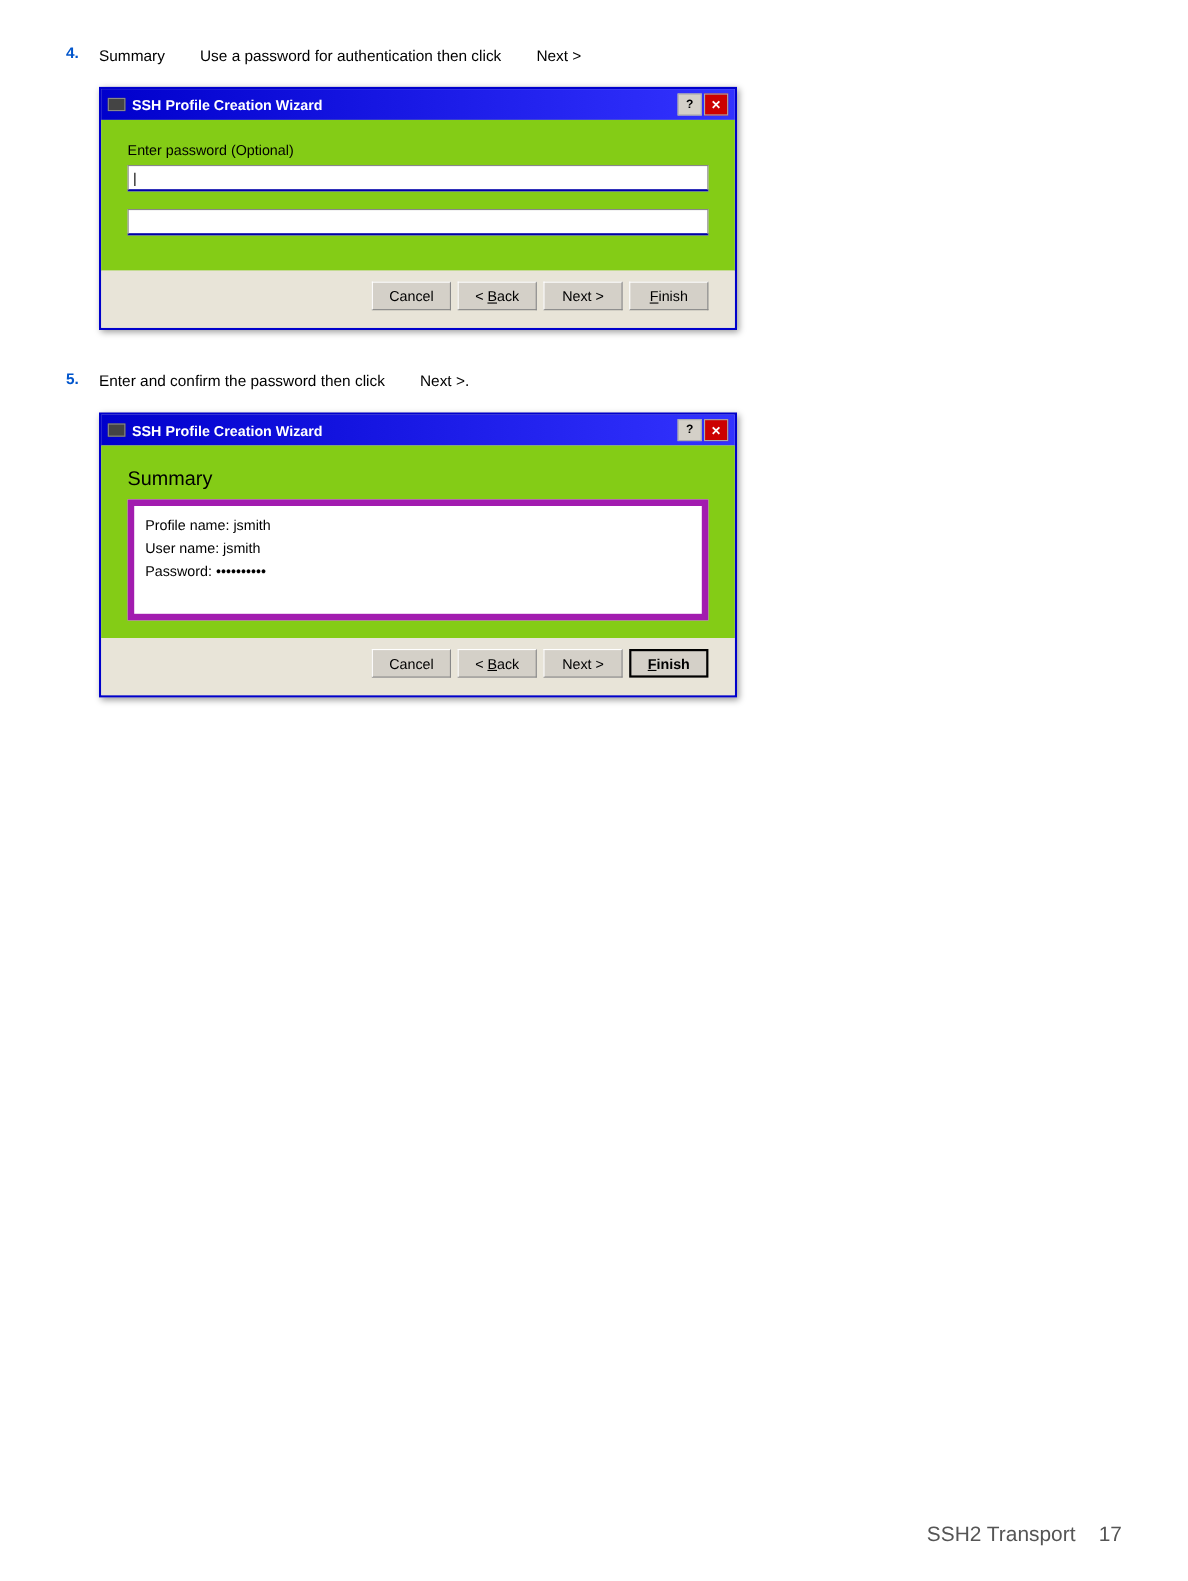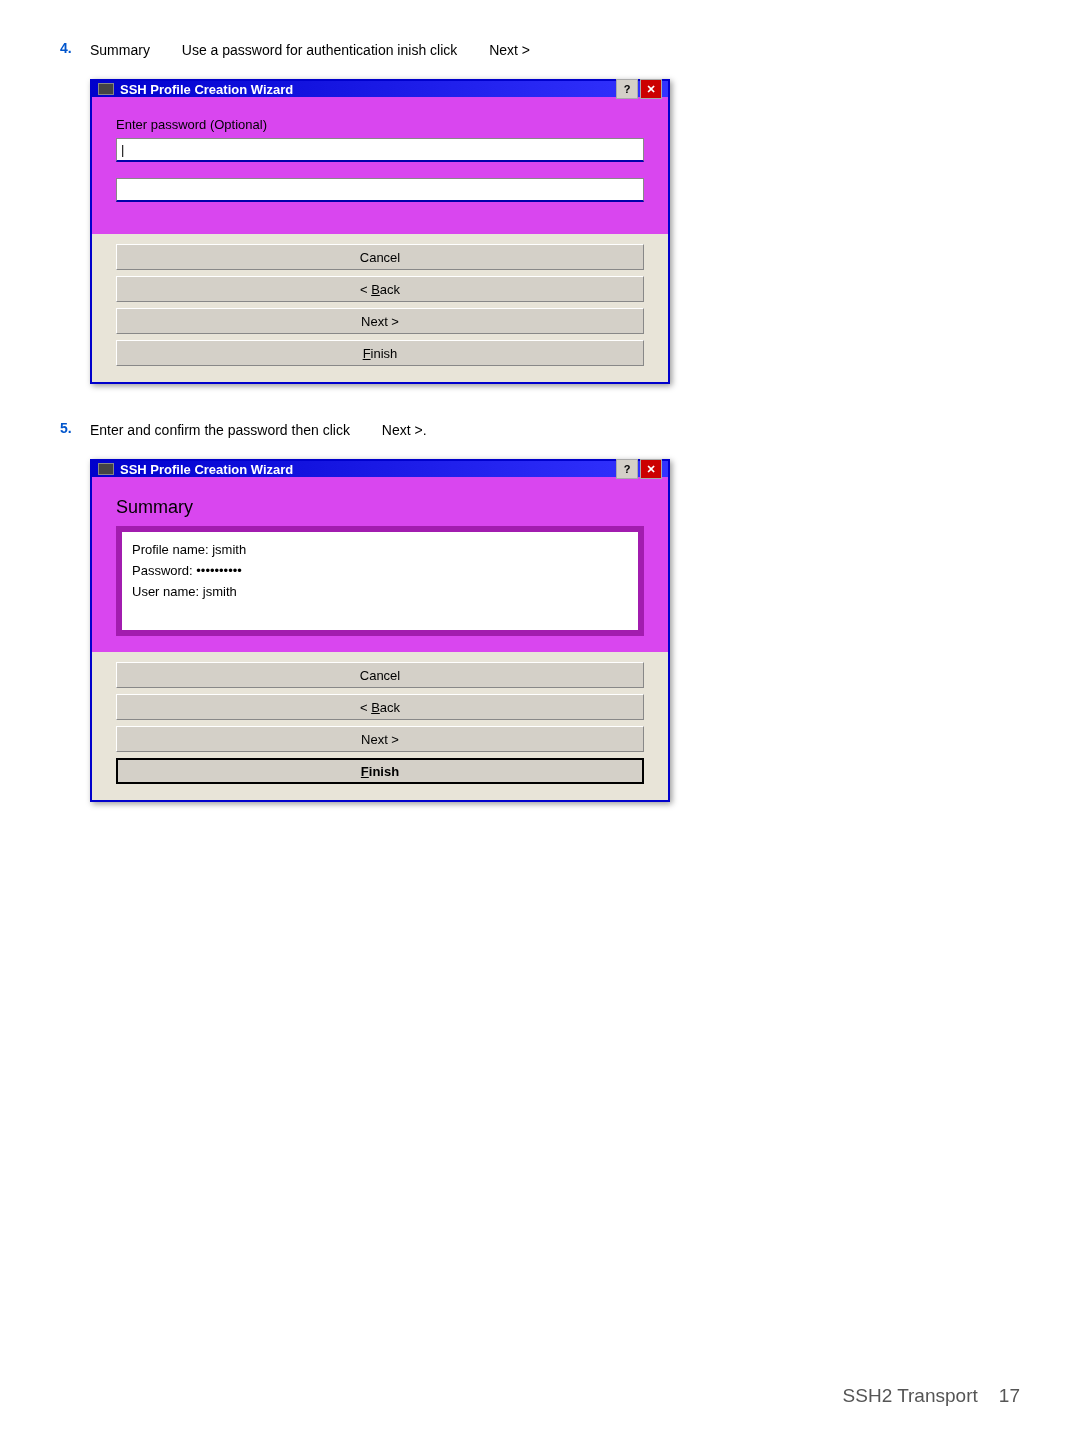--- a/index.html
+++ b/index.html
@@ -61,21 +61,21 @@
       box-shadow: 2px 2px 6px rgba(0,0,0,0.4);
     }
 
     .dialog-titlebar {
       background: linear-gradient(to right, #0000cc, #3333ff);
       color: white;
       display: flex;
       align-items: center;
       justify-content: space-between;
       padding: 4px 6px;
-      height: 16px;
+      height: 28px;
     }
 
     .dialog-titlebar-left {
       display: flex;
       align-items: center;
       gap: 6px;
     }
 
     .title-icon {
       width: 16px;
@@ -114,21 +114,21 @@
     }
 
     .title-btn-close {
       background: #cc0000;
       color: white;
       font-size: 11px;
     }
 
     .dialog-body {
       padding: 20px 24px 16px 24px;
-      background: #d946ef;
+      background: #84cc16;
     }
 
     .field-label {
       font-size: 13px;
       margin-bottom: 6px;
       color: #000;
     }
 
     .field-input {
       width: 100%;
@@ -141,21 +141,20 @@
       margin-bottom: 16px;
       outline: none;
     }
 
     .dialog-footer {
       display: flex;
       justify-content: flex-end;
       gap: 6px;
       padding: 10px 24px 16px 24px;
       background: #e8e4d8;
-      flex-direction: column;
     }
 
     .dialog-btn {
       min-width: 72px;
       height: 26px;
       background: #d4d0c8;
       border: 1px solid #888;
       border-top-color: #fff;
       border-left-color: #fff;
       font-size: 13px;
@@ -201,21 +200,21 @@
   </style>
 </head>
 <body>
 
 <div class="page-content">
 
   <div class="step">
     <div class="step-number">4.</div>
     <div class="step-content">
       <div class="step-text">
-        <span>Summary </span><strong>Use a password for authentication</strong><span> inish click </span><strong>Next &gt;</strong>
+        <span>Summary </span><strong>Use a password for authentication</strong><span> then click </span><strong>Next &gt;</strong>
       </div>
 
       <div class="dialog-window">
         <div class="dialog-titlebar">
           <div class="dialog-titlebar-left">
             <div class="title-icon"></div>
             <span class="dialog-title-text">SSH Profile Creation Wizard</span>
           </div>
           <div class="dialog-titlebar-buttons">
             <div class="title-btn title-btn-help">?</div>
@@ -257,22 +256,22 @@
           </div>
           <div class="dialog-titlebar-buttons">
             <div class="title-btn title-btn-help">?</div>
             <div class="title-btn title-btn-close">✕</div>
           </div>
         </div>
         <div class="dialog-body">
           <div class="summary-label">Summary</div>
           <div class="summary-box">
             <div class="summary-line">Profile name: jsmith</div>
+            <div class="summary-line">User name: jsmith</div>
             <div class="summary-line">Password: ••••••••••</div>
-            <div class="summary-line">User name: jsmith</div>
           </div>
         </div>
         <div class="dialog-footer">
           <button class="dialog-btn">Cancel</button>
           <button class="dialog-btn">
             &lt; <span style="text-decoration:underline;">B</span>ack
           </button>
           <button class="dialog-btn">Next &gt;</button>
           <button class="dialog-btn active">
             <span style="text-decoration:underline;">F</span>inish

